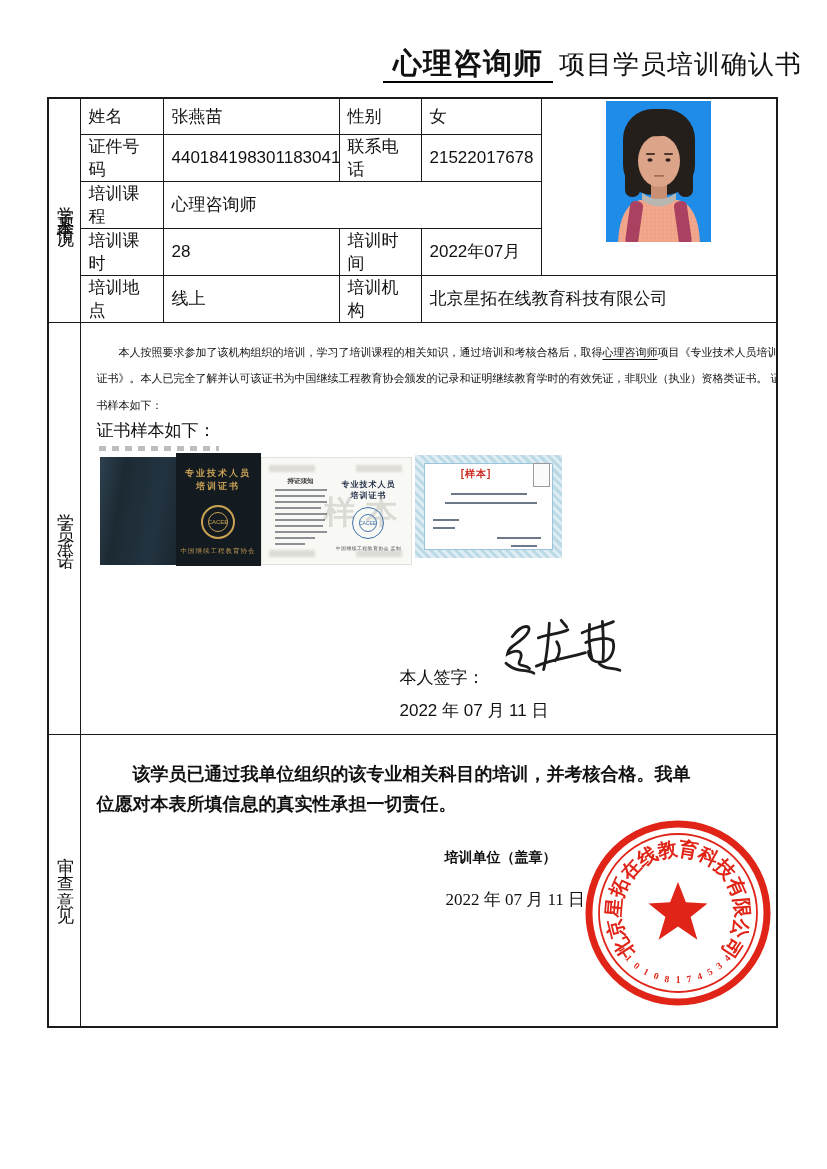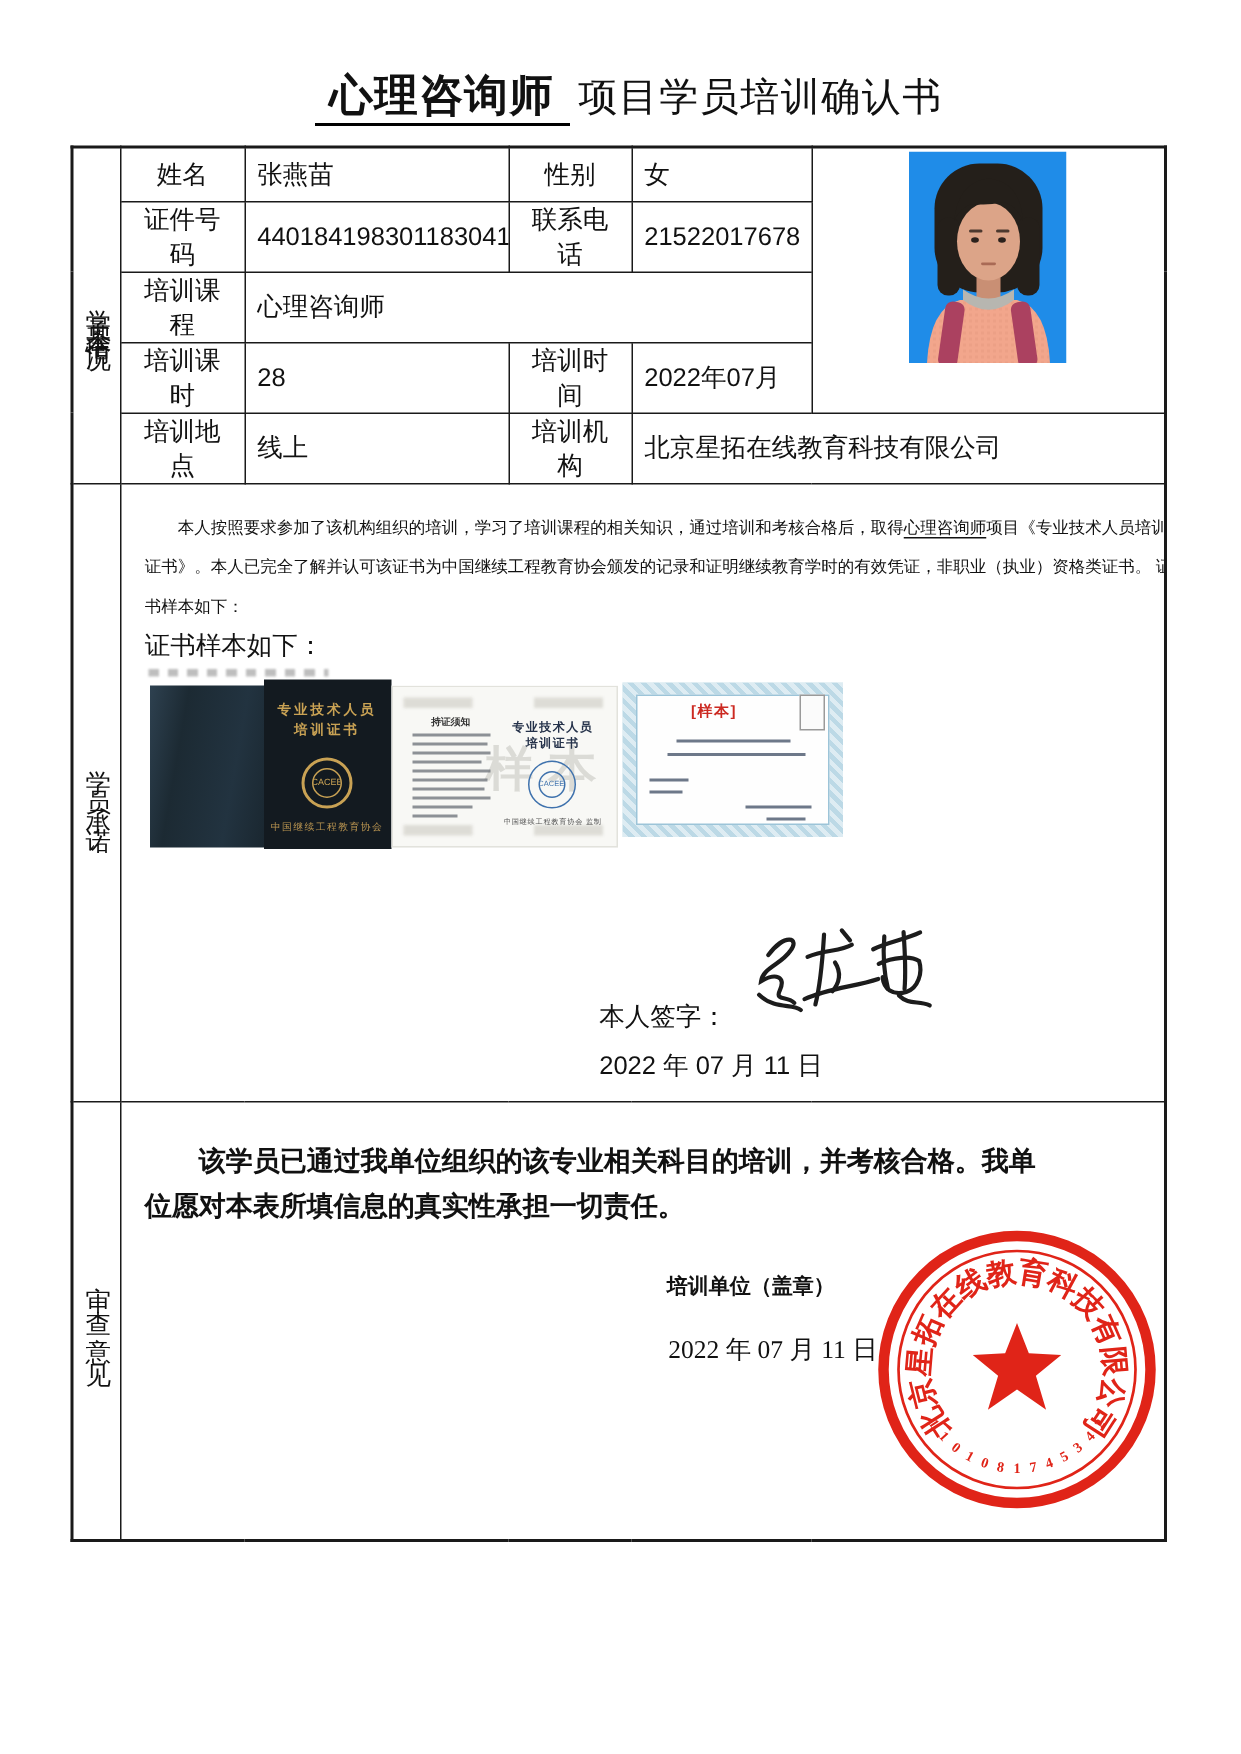--- a/index.html
+++ b/index.html
@@ -1,30 +1,30 @@
 <!DOCTYPE html>
 <html><head>
 <meta charset="utf-8">
 <style>
   html,body{margin:0;padding:0;background:#ffffff;}
   body{width:827px;height:1169px;position:relative;overflow:hidden;
        font-family:"Liberation Sans","DejaVu Sans",sans-serif;color:#111;}
 
   
-  .doc-title{position:absolute;top:44px;left:0;width:802px;text-align:center;white-space:nowrap;padding-left:18px;}
+  .doc-title{position:absolute;top:44px;left:0;width:802px;text-align:right;white-space:nowrap;}
   .doc-title .prog{font-size:29px;font-weight:800;letter-spacing:1px;
                    border-bottom:2.5px solid #000;padding:0 10px 2px 10px;}
   .doc-title .suffix{font-size:26px;font-weight:500;letter-spacing:1px;margin-left:6px;}
 
   
   table.main{position:absolute;left:47px;top:97px;border-collapse:collapse;table-layout:fixed;
              width:729px;font-size:17px;}
   table.main td{border:1.6px solid #1a1a1a;padding:0 8px;overflow:hidden;}
   table.main{border:2.5px solid #1a1a1a;}
-  td.lab{text-align:center;padding:0 2px;}
+  td.lab{text-align:left;padding:0 2px;}
   td.vlab{padding:0;text-align:center;vertical-align:middle;}
   .vtext{writing-mode:vertical-rl;text-orientation:upright;display:inline-block;
          font-size:17px;line-height:1;}
   .ls1{letter-spacing:5px;} .ls2{letter-spacing:13px;} .ls3{letter-spacing:17px;}
   td.nopad{padding:0;}
 
   
   .photo-cell{text-align:center;vertical-align:top;}
   .idphoto{display:inline-block;margin-top:2px;}
 

